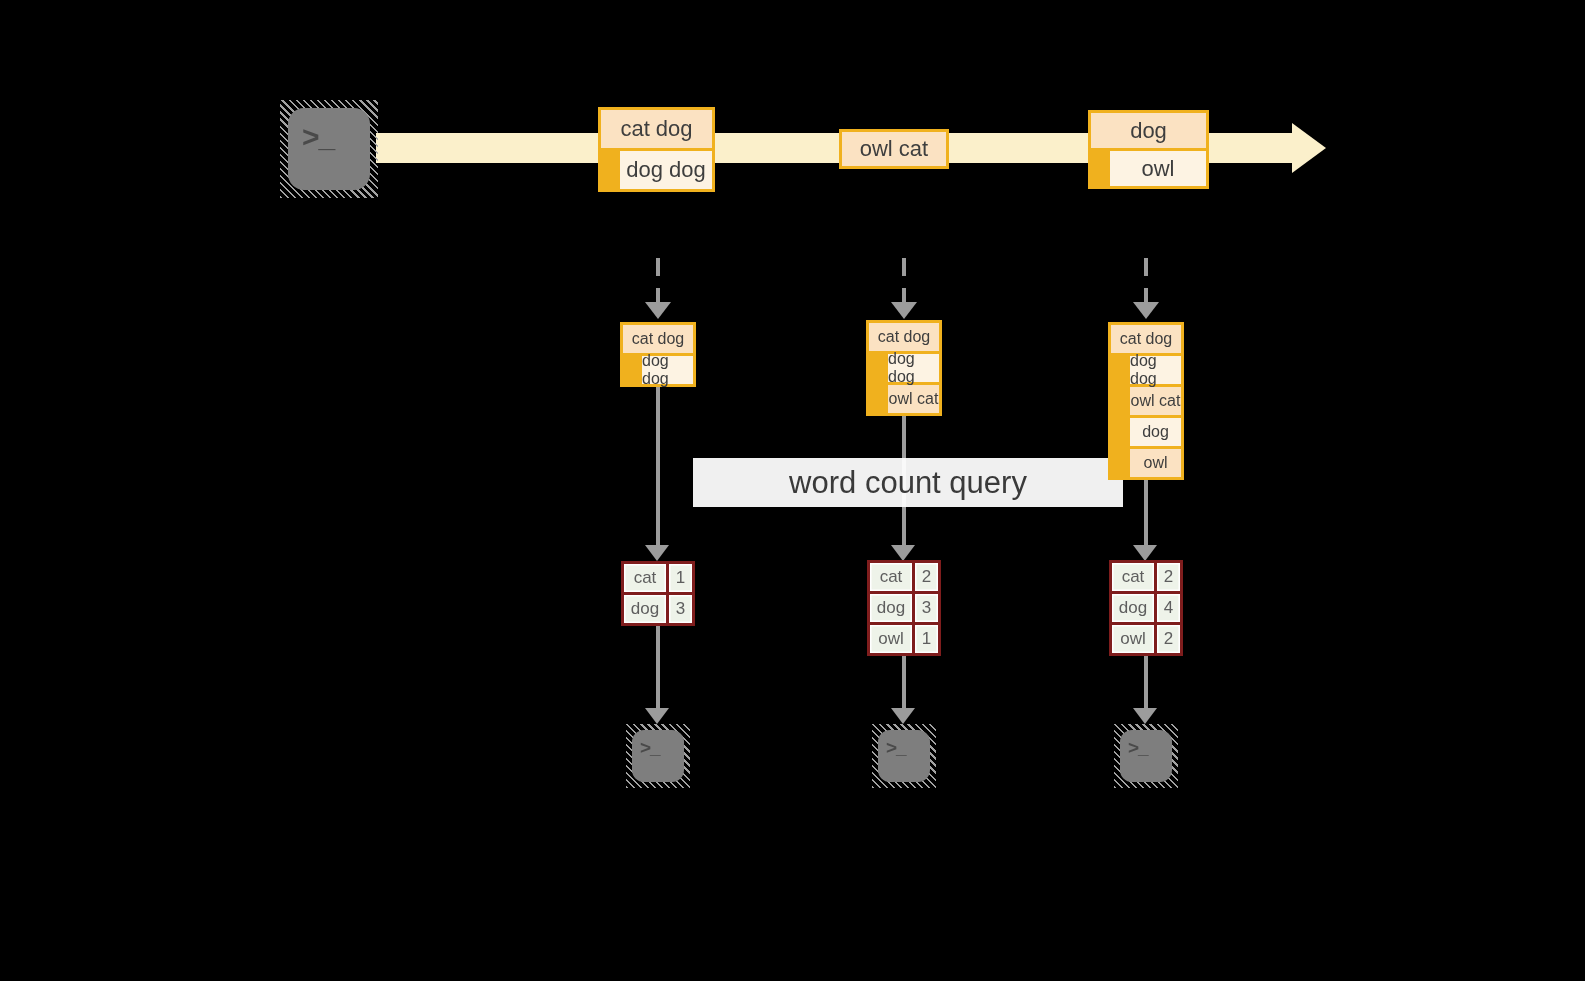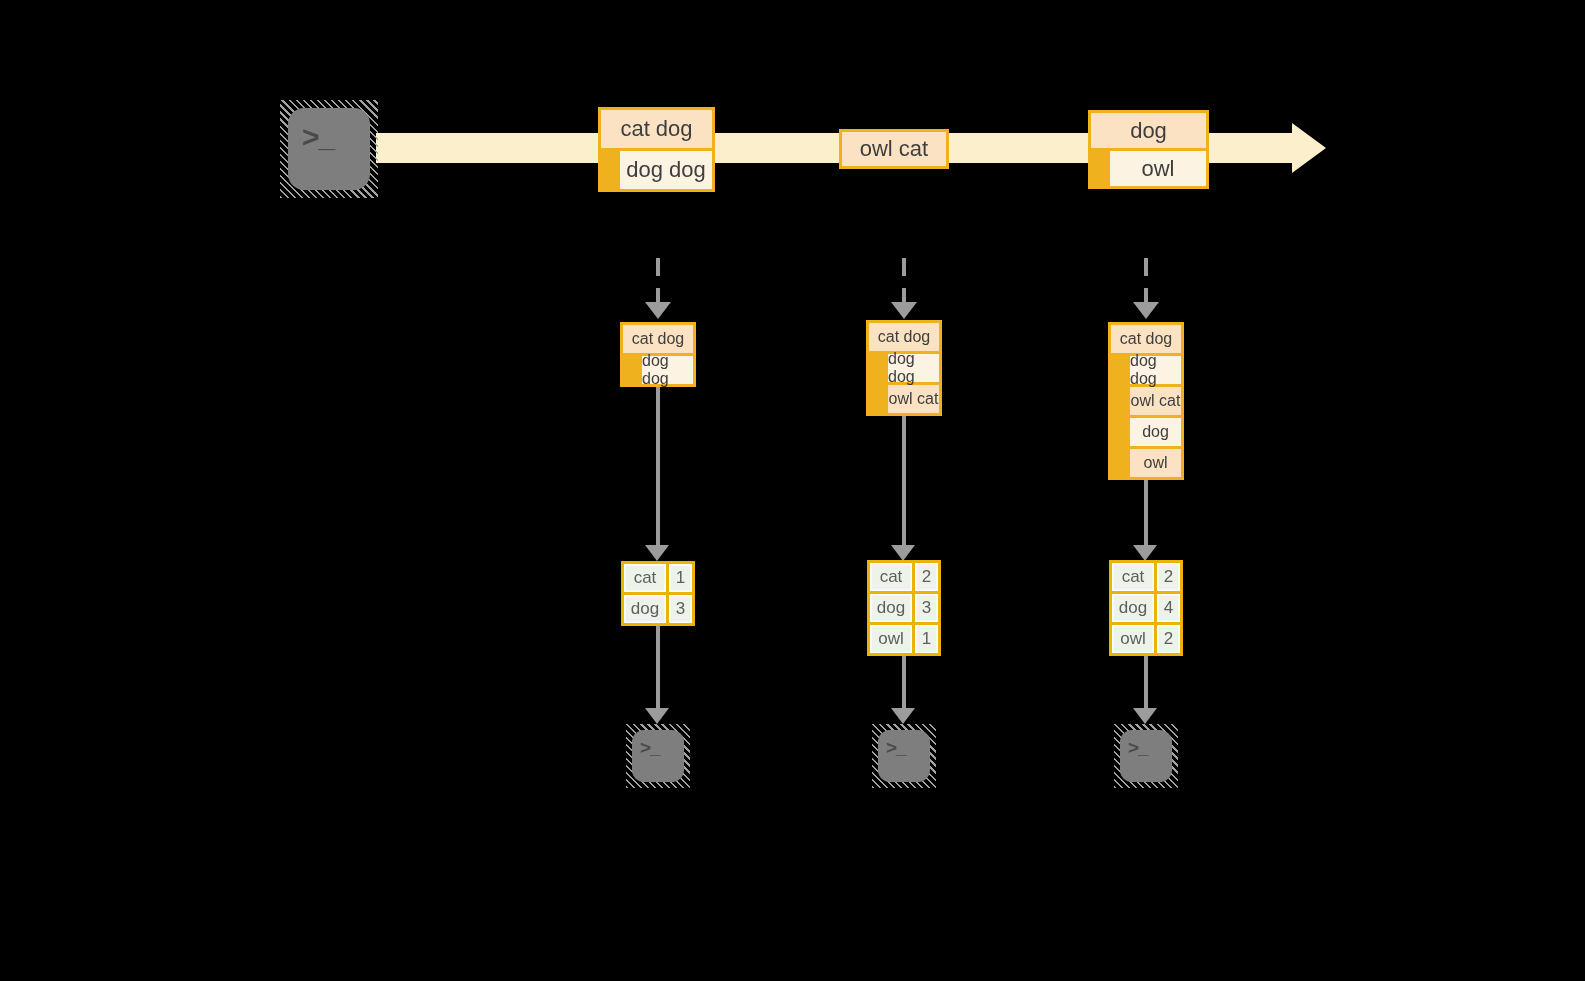--- a/index.html
+++ b/index.html
@@ -31,21 +31,21 @@
   .streambox .orow{font-size:22px;}
   .sbox .orow{font-size:16px;height:28px;}
   .sbox{width:76px;z-index:6;}
   
   .vline{position:absolute;width:4px;background:#9c9c9c;z-index:1;}
   .vdash{position:absolute;width:4px;z-index:1;
     background:repeating-linear-gradient(to bottom,#9c9c9c 0 18px,transparent 18px 30px);}
   .vhead{position:absolute;width:0;height:0;z-index:1;
     border-left:13px solid transparent;border-right:13px solid transparent;border-top:17px solid #9c9c9c;}
   
-  .gtable{position:absolute;z-index:6;background:#eab308;padding:3px;display:grid;
+  .gtable{position:absolute;z-index:6;background:#7f1d1d;padding:3px;display:grid;
     grid-template-columns:42px 23px;gap:3px;grid-auto-rows:28px;box-sizing:content-box;}
   .gcell{background:#eef3e9;box-shadow:inset 0 0 0 1.5px #ffffff;display:flex;align-items:center;
     justify-content:center;font-size:17px;color:#5e5e5e;}
   
   .querylabel{position:absolute;left:693px;top:458px;width:430px;height:49px;z-index:4;
     background:rgba(255,255,255,.94);display:flex;align-items:center;justify-content:center;
     font-size:31px;color:#3a3a3a;}
 </style>
 </head>
 <body>
@@ -151,14 +151,15 @@
   </div>
 
   <div class="vline" style="left:1144px;top:656px;height:52px;"></div>
   <div class="vhead" style="left:1133px;top:708px;border-left-width:12px;border-right-width:12px;border-top-width:16px;"></div>
 
   <div class="hatchbox smallicon" style="left:1114px;top:724px;">
     <div class="inner"></div>
     <div class="glyph">&gt;_</div>
   </div>
 
+  <div class="querylabel">word count query</div>
 
 </div>
 
 </body></html>

